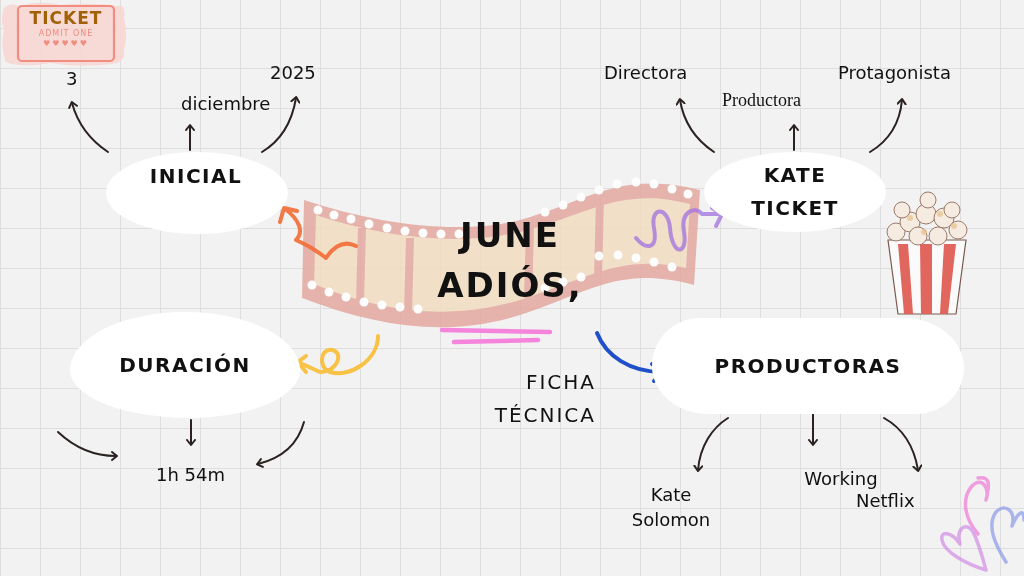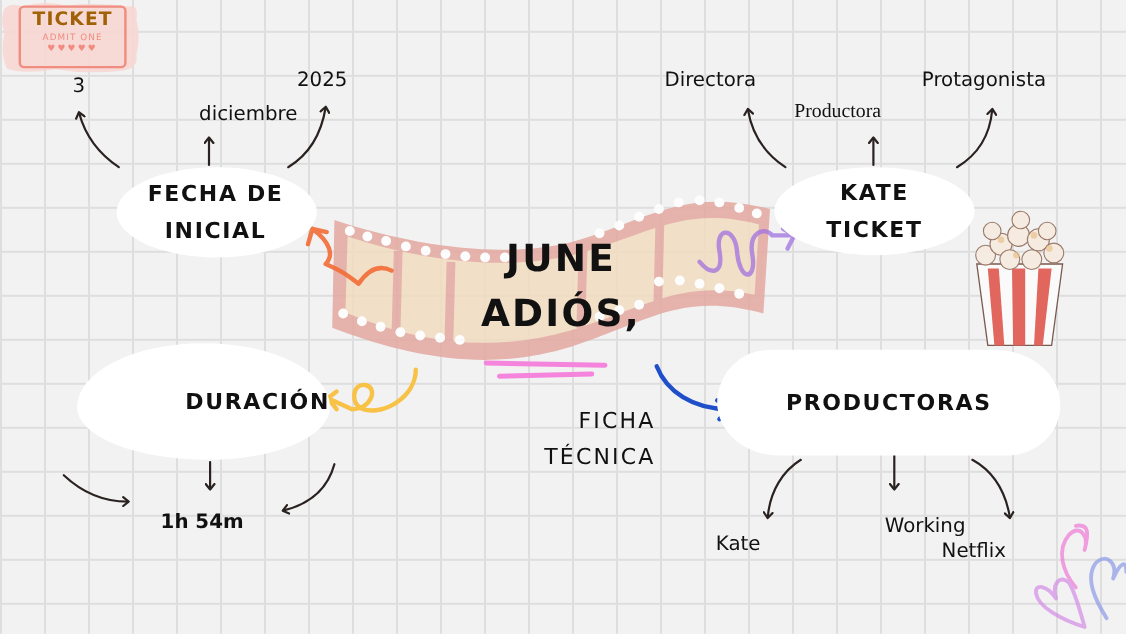--- a/index.html
+++ b/index.html
@@ -175,21 +175,20 @@
 
 <div class="abs" style="left:18px; top:8px; width:96px; text-align:center;">
   <div style="color:#a16207; font-weight:bold; font-size:17px; letter-spacing:1px; line-height:20px;">TICKET</div>
   <div style="color:#f08c80; font-size:8px; letter-spacing:1px; line-height:11px;">ADMIT ONE</div>
   <div style="color:#f08c80; font-size:8px; letter-spacing:2px; line-height:10px;">♥♥♥♥♥</div>
 </div>
 
 <div class="blob" style="left:106px; top:152px; width:182px; height:82px; border-radius:50%;">
 </div>
 <div class="abs node-title" style="left:96px; top:160px; width:200px; text-align:center;">
-  <div>FECHA DE</div>
   <div>INICIAL</div>
 </div>
 <div class="leaf" style="left:66px; top:66px;">3</div>
 <div class="leaf" style="left:136px; top:91px;margin-left:45px;">diciembre</div>
 <div class="leaf" style="left:270px; top:60px;">2025</div>
 
 <div class="blob" style="left:704px; top:152px; width:182px; height:80px; border-radius:50%;">
   <div class="node-title">
     <div>KATE</div>
     <div>TICKET</div>
@@ -202,27 +201,28 @@
 <div class="center-title">
   <div>JUNE</div>
   <div>ADIÓS,</div>
 </div>
 
 <div class="subtitle">
   <div>FICHA</div>
   <div>TÉCNICA</div>
 </div>
 
-<div class="blob" style="left:70px; top:312px; width:230px; height:106px; border-radius:50% 50% 48% 52% / 55% 55% 45% 45%;justify-content:flex-end;">
+<div class="blob" style="left:70px; top:312px; width:230px; height:106px; border-radius:50% 50% 48% 52% / 55% 55% 45% 45%;">
   <div class="node-title">DURACIÓN</div>
 </div>
-<div class="leaf" style="left:146px; top:462px;font-weight:bold;">1h 54m</div>
+<div class="leaf" style="left:156px; top:462px;">1h 54m</div>
 
 <div class="blob" style="left:652px; top:318px; width:312px; height:96px; border-radius:48px 60px 48px 56px / 48px 50px 46px 48px;">
   <div class="node-title">PRODUCTORAS</div>
 </div>
 <div class="leaf" style="left:618px; top:482px; width:106px;">
   <div>Kate</div>
+  <div>Solomon</div>
 </div>
 <div class="leaf" style="left:776px; top:466px; width:130px;">
   <div>Working</div>
 </div>
 <div class="leaf" style="left:856px; top:488px;">Netflix</div>
 
 </body></html>

